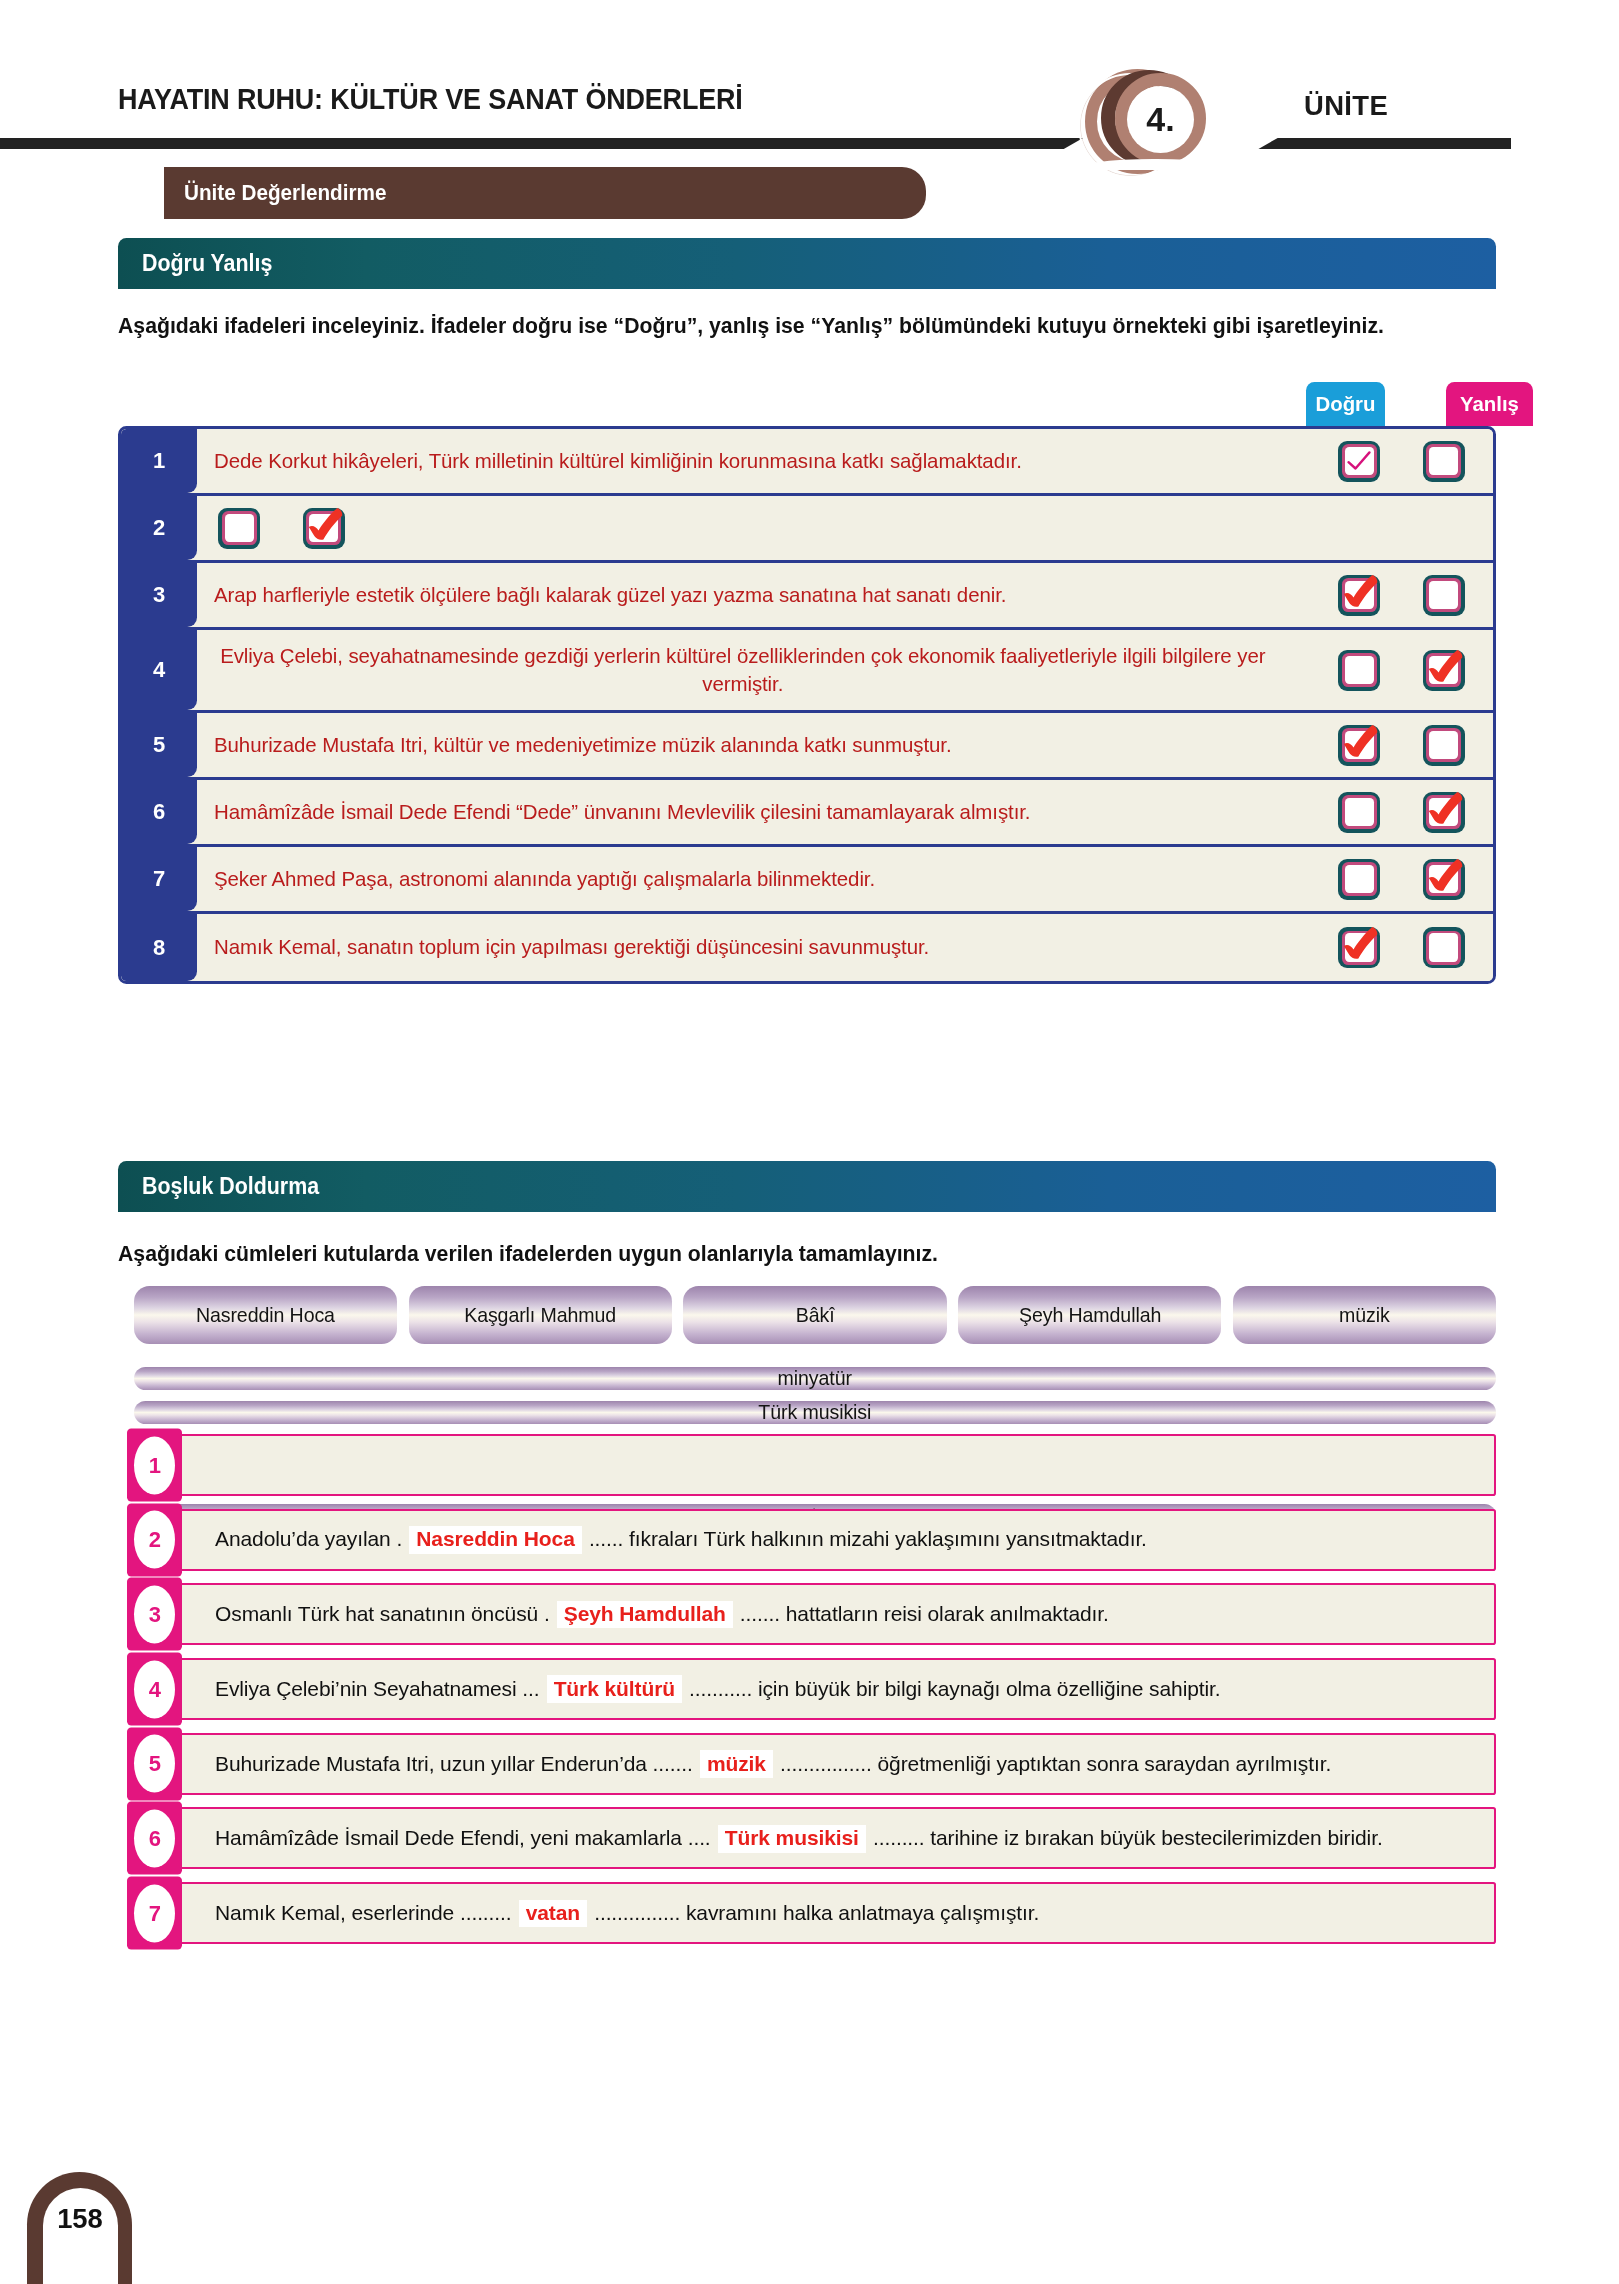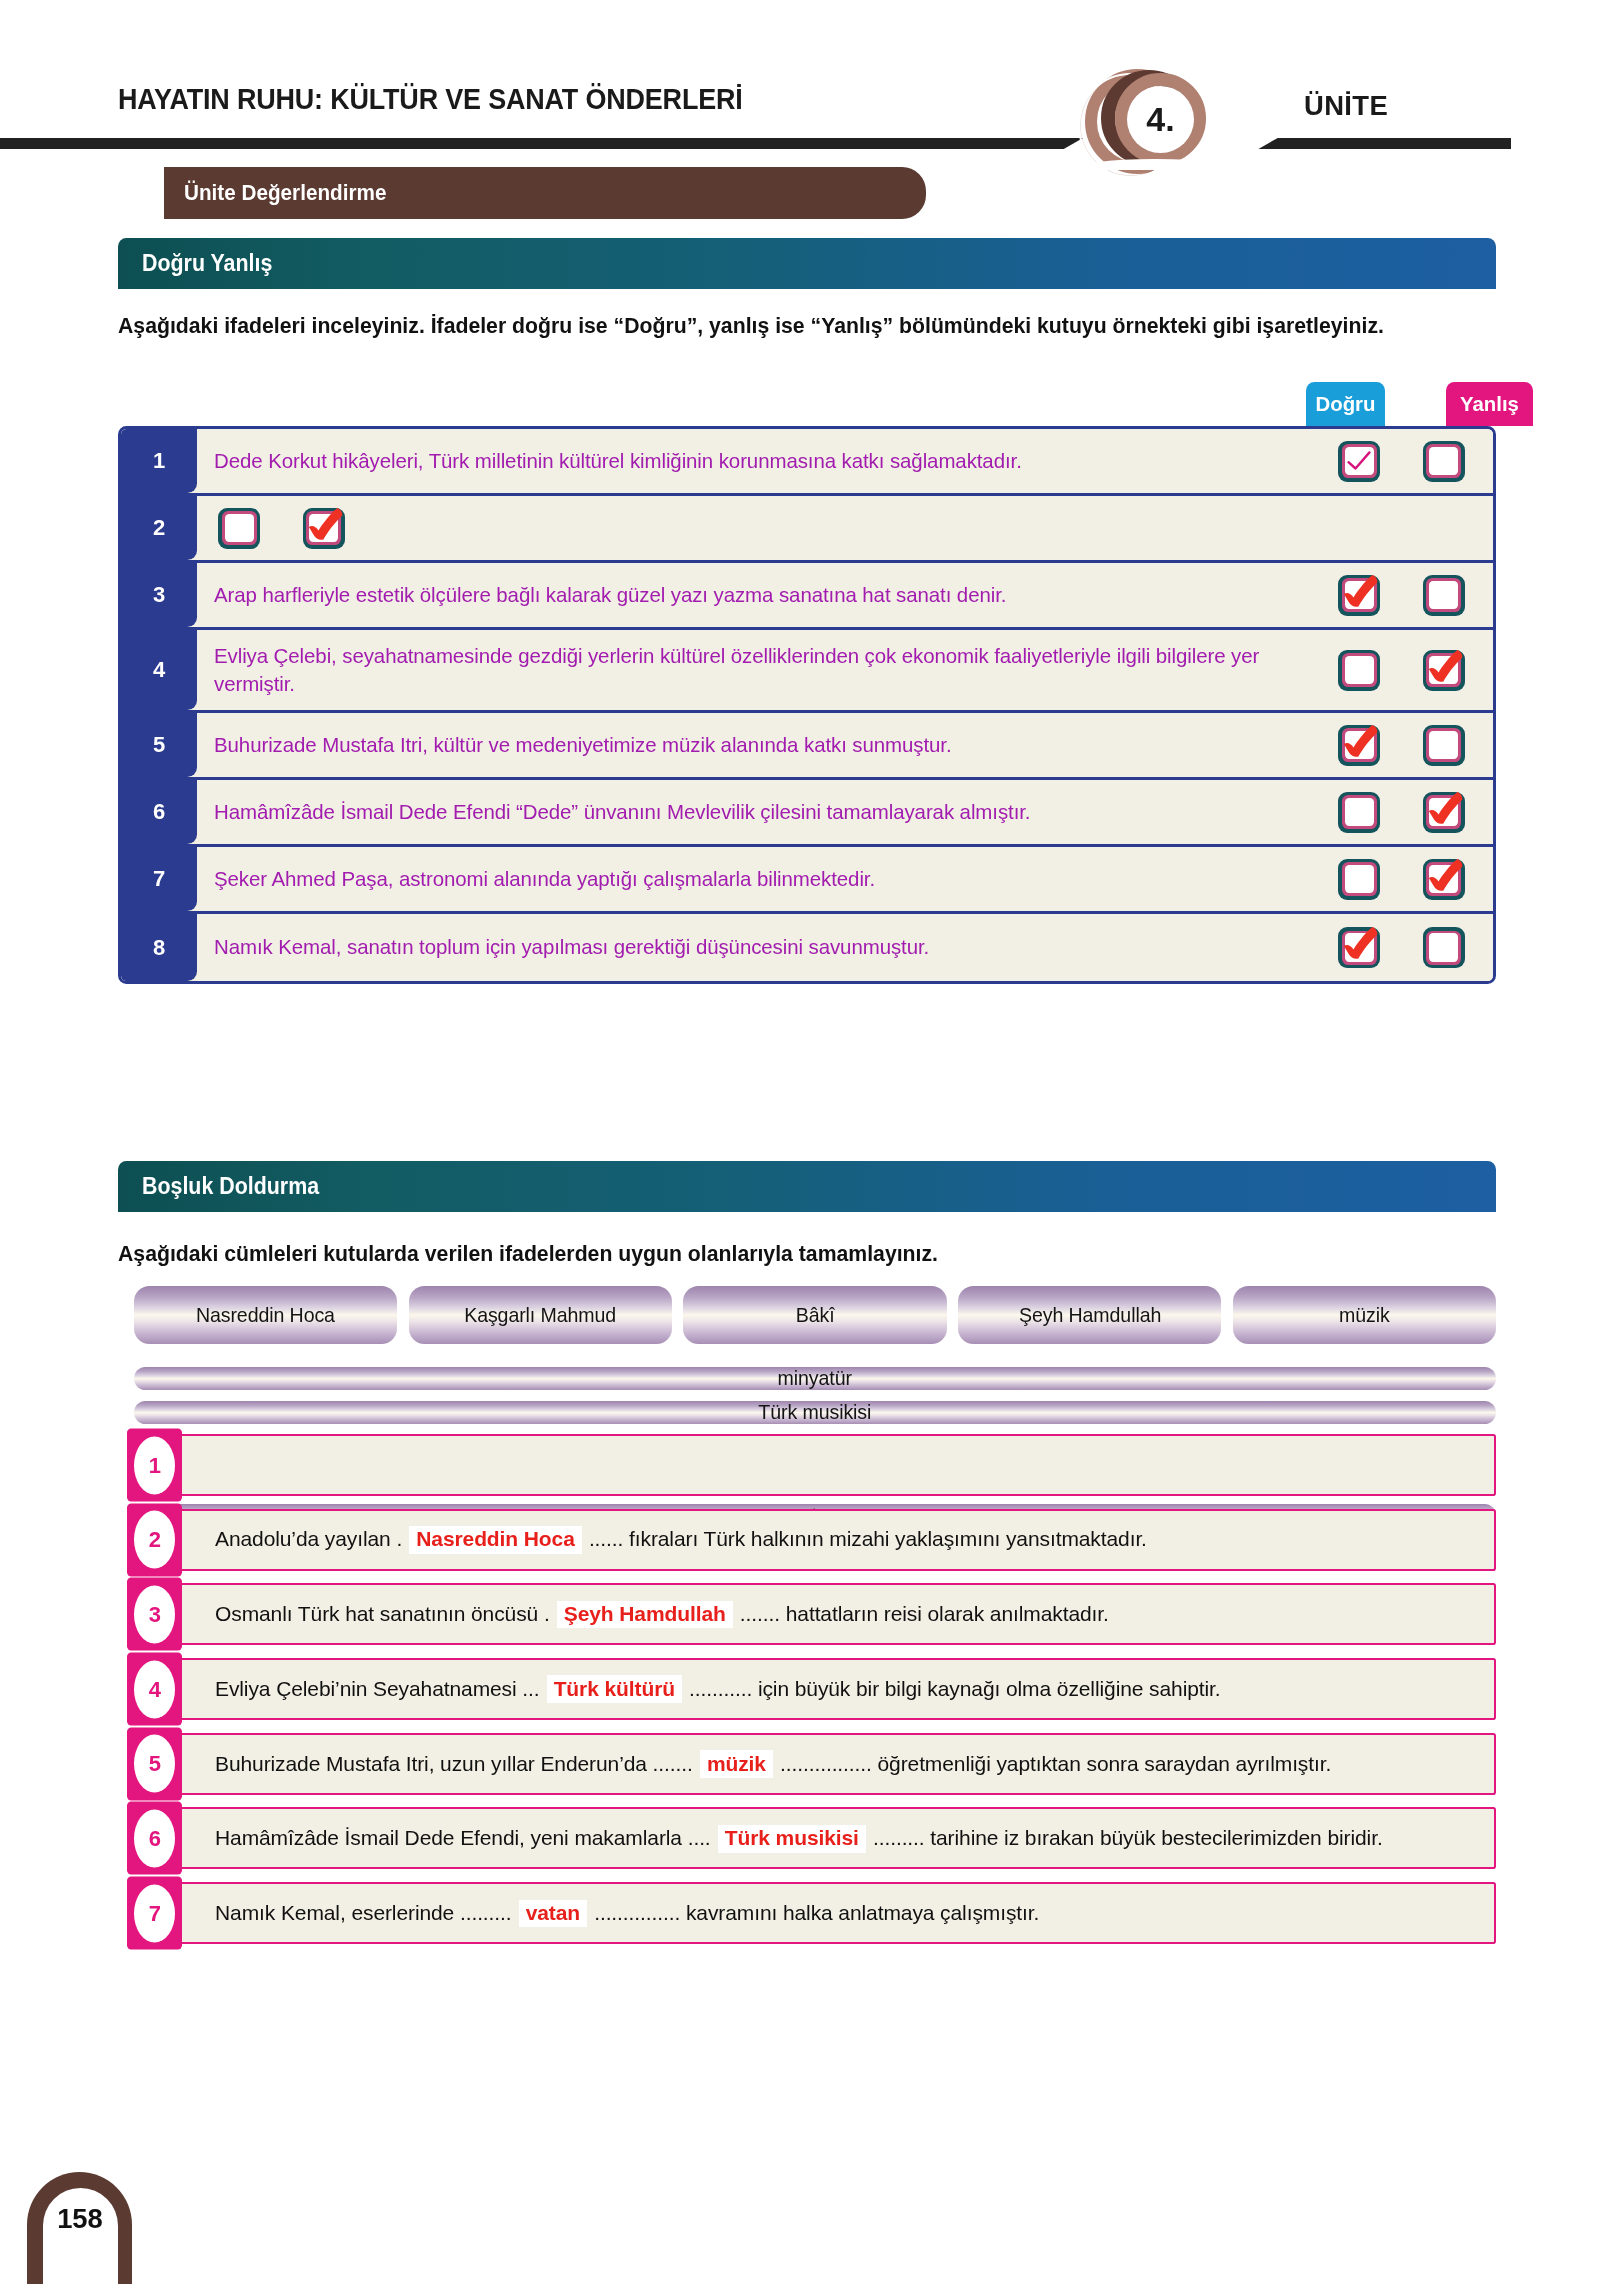--- a/index.html
+++ b/index.html
@@ -199,24 +199,25 @@
     font-weight: 600;
     display: flex; align-items: center; justify-content: center;
     border-radius: 0 0 9.8px 0;
   }
   .tf-row:first-child .tf-num { border-radius: 0 0 9.8px 0; }
   .tf-text {
     flex: 1 1 auto;
     padding: 0 18.3px 0 17px;
     display: flex; align-items: center;
     font-size: 21px;
-    color: #a21caf;
+    color: #b91c1c;
     line-height: 1.34;
     letter-spacing: -0.1px;
     transform-origin: left center;
+    text-align: center;
   }
   .tf-text span { transform: scaleX(0.975); transform-origin: left center; display: block; }
   .tf-boxes {
     flex: 0 0 176px;
     display: flex;
     align-items: center;
     justify-content: space-around;
     padding-right: 7px;
   }
 

